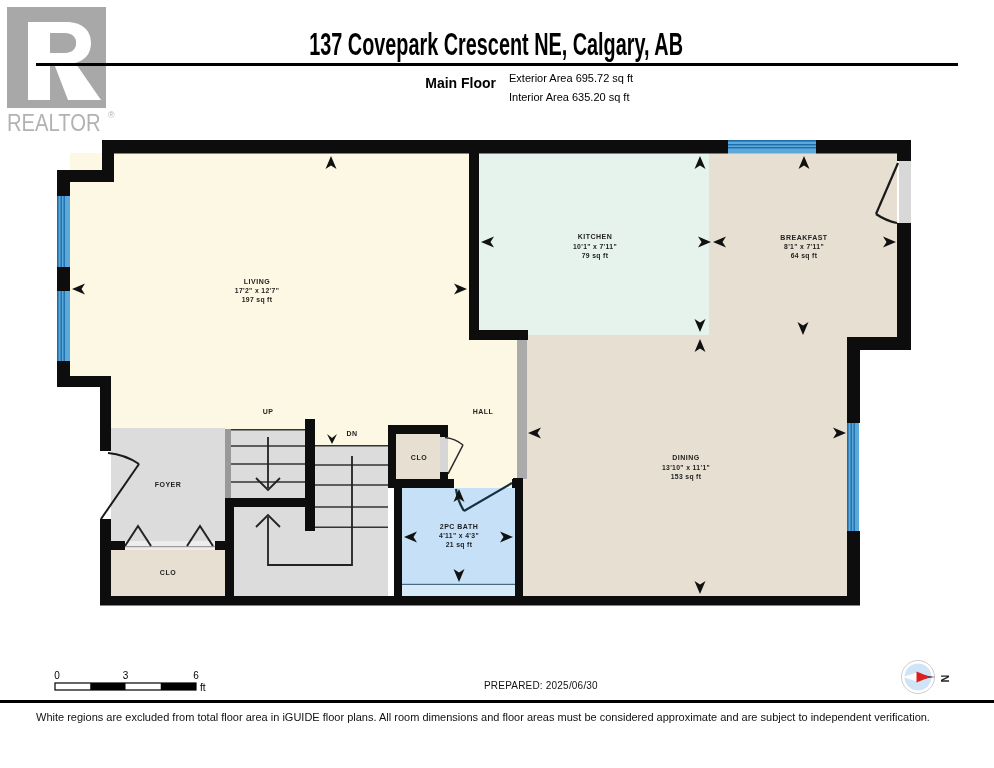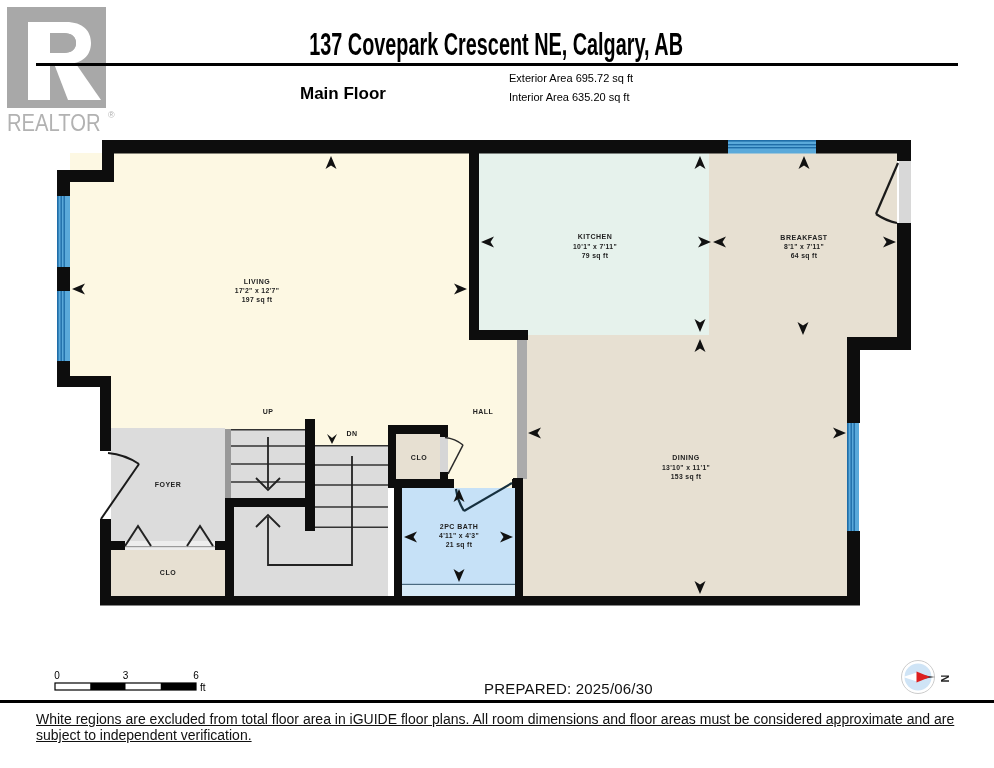--- a/index.html
+++ b/index.html
@@ -20,21 +20,21 @@
     <path d="M44,27 h13 c9,0 13,4 13,10 c0,6 -4,10 -13,10 h-13 z"></path>
   </g>
   <text x="1" y="125" font-size="23" fill="#b2b2b2" transform="scale(0.88,1)">REALTOR</text>
   <text x="102" y="112" font-size="9" fill="#b2b2b2">®</text>
 </svg>
 
 <div class="abs" style="left:36px;top:63px;width:922px;height:2.5px;background:#000;"></div>
 
 <div class="abs" style="left:0;top:29px;width:994px;text-align:center;font-size:31px;font-weight:bold;color:#000;line-height:31px;transform:scaleX(0.64);transform-origin:494.5px 50%;">137 Covepark Crescent NE, Calgary, AB</div>
 
-<div class="abs" style="left:300px;top:84px;width:196px;text-align:left;font-size:17px;font-weight:bold;">Main Floor</div>
+<div class="abs" style="left:300px;top:75px;width:196px;text-align:right;font-size:14px;font-weight:bold;">Main Floor</div>
 
 <div class="abs" style="left:509px;top:69px;font-size:11px;line-height:19px;">Exterior Area 695.72 sq ft<br>Interior Area 635.20 sq ft</div>
 
 <svg id="plan" class="abs" style="left:0;top:0;" width="994" height="768" viewBox="0 0 994 768">
 
 <g>
       <rect x="70" y="153" width="447" height="234" fill="#fdf8e3"></rect>
 <rect x="111" y="387" width="406" height="92" fill="#fdf8e3"></rect>
     </g>
 
@@ -307,17 +307,17 @@
 <g>
 <circle cx="918" cy="677" r="16.5" fill="#ffffff" stroke="#cccccc" stroke-width="1"></circle>
 <circle cx="918" cy="677" r="13.5" fill="#cfe4f6"></circle>
 <polygon points="903,677 918.5,672 918.5,682" fill="#ffffff"></polygon>
 <polygon points="924,675.2 935,677 924,678.8" fill="#3a3a3a"></polygon>
 <polygon points="916.5,671.5 930,677 916.5,682.5" fill="#dd1f1f"></polygon>
 <text x="941.5" y="678" font-size="10.5" font-weight="bold" fill="#222" font-family="Liberation Sans" text-anchor="middle" transform="rotate(90 941 678)">N</text>
 </g>
 </svg>
 
-<div class="abs" style="left:448px;top:679.5px;font-size:15px;color:#111;letter-spacing:0.2px;padding-left:36px;">PREPARED: 2025/06/30</div>
+<div class="abs" style="left:448px;top:679.5px;font-size:10px;color:#111;letter-spacing:0.2px;padding-left:36px;">PREPARED: 2025/06/30</div>
 
 <div class="abs" style="left:0;top:700px;width:994px;height:2.5px;background:#000;"></div>
 
-<div class="abs" style="left:36px;top:711px;font-size:14px;color:#111;text-decoration:underline;">White regions are excluded from total floor area in iGUIDE floor plans. All room dimensions and floor areas must be considered approximate and are subject to independent verification.</div>
+<div class="abs" style="left:36px;top:711px;font-size:11px;color:#111;">White regions are excluded from total floor area in iGUIDE floor plans. All room dimensions and floor areas must be considered approximate and are subject to independent verification.</div>
 
 </body></html>

